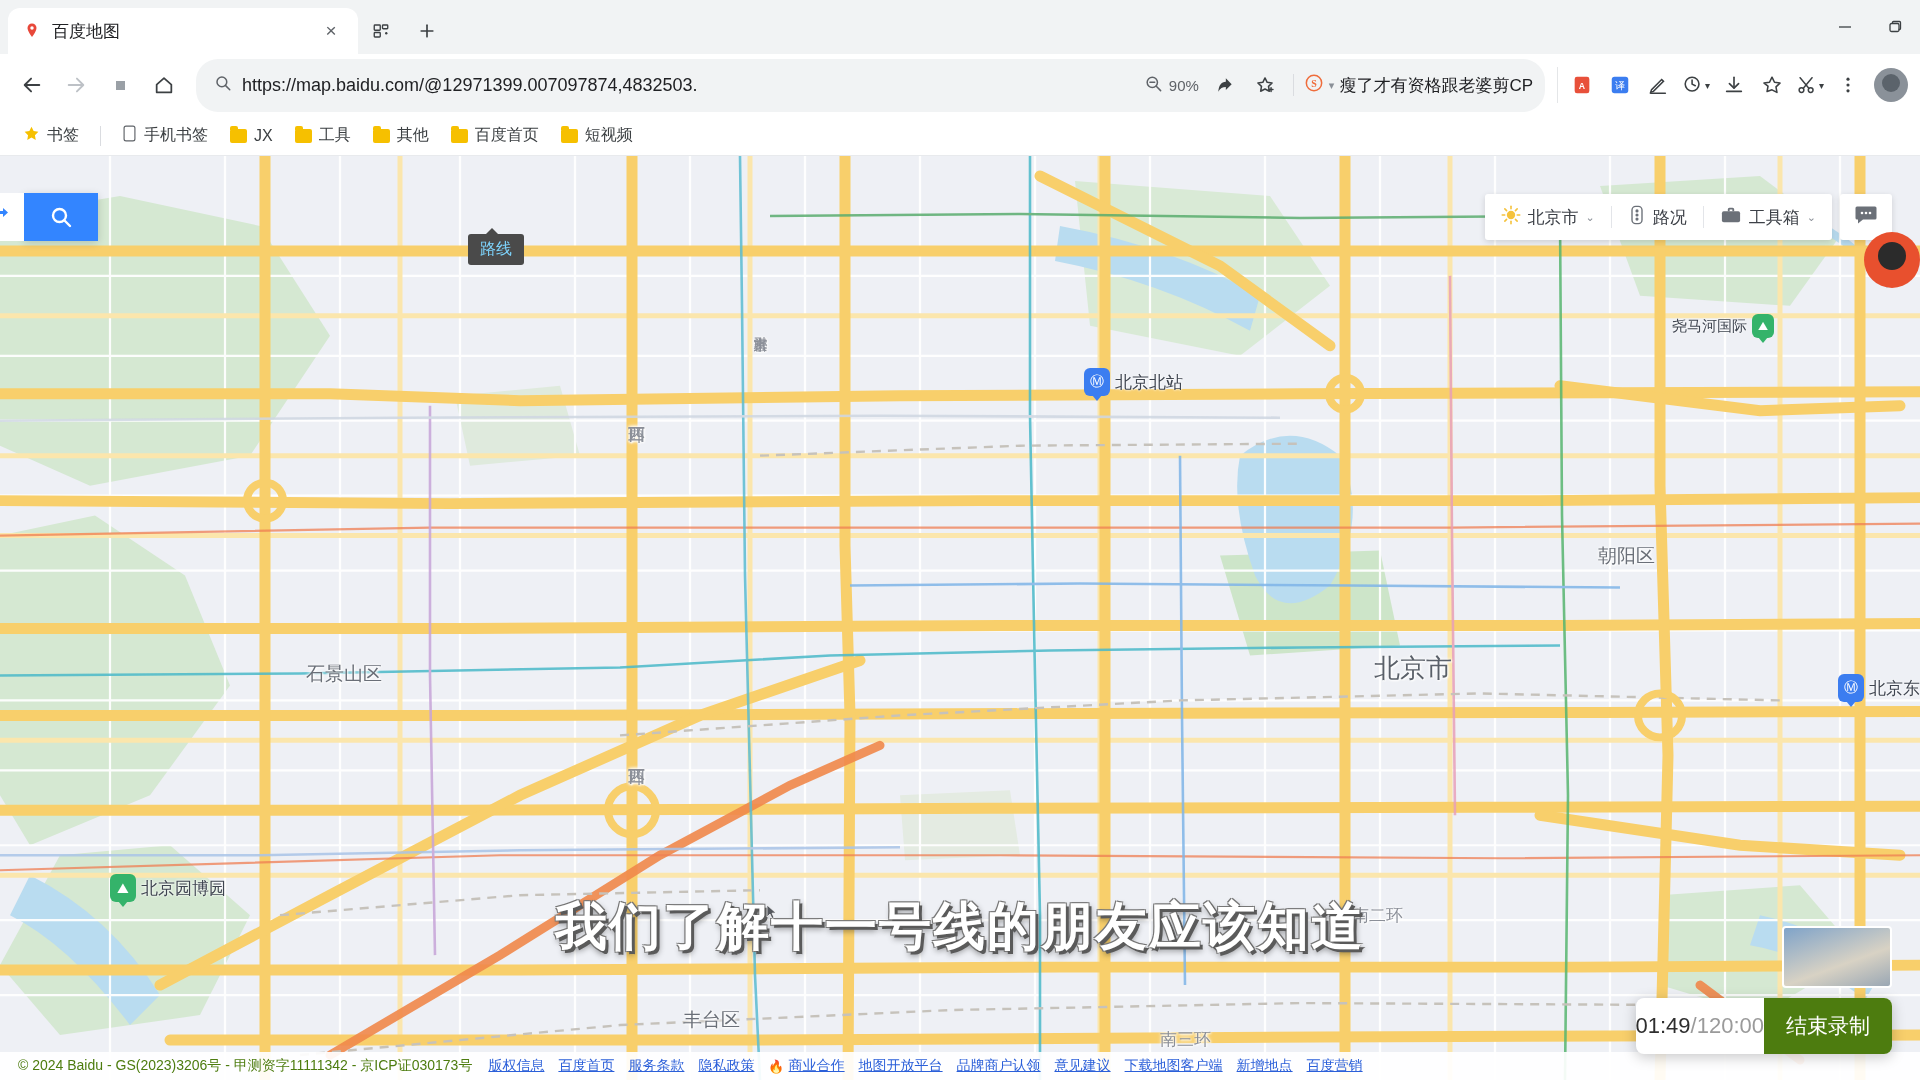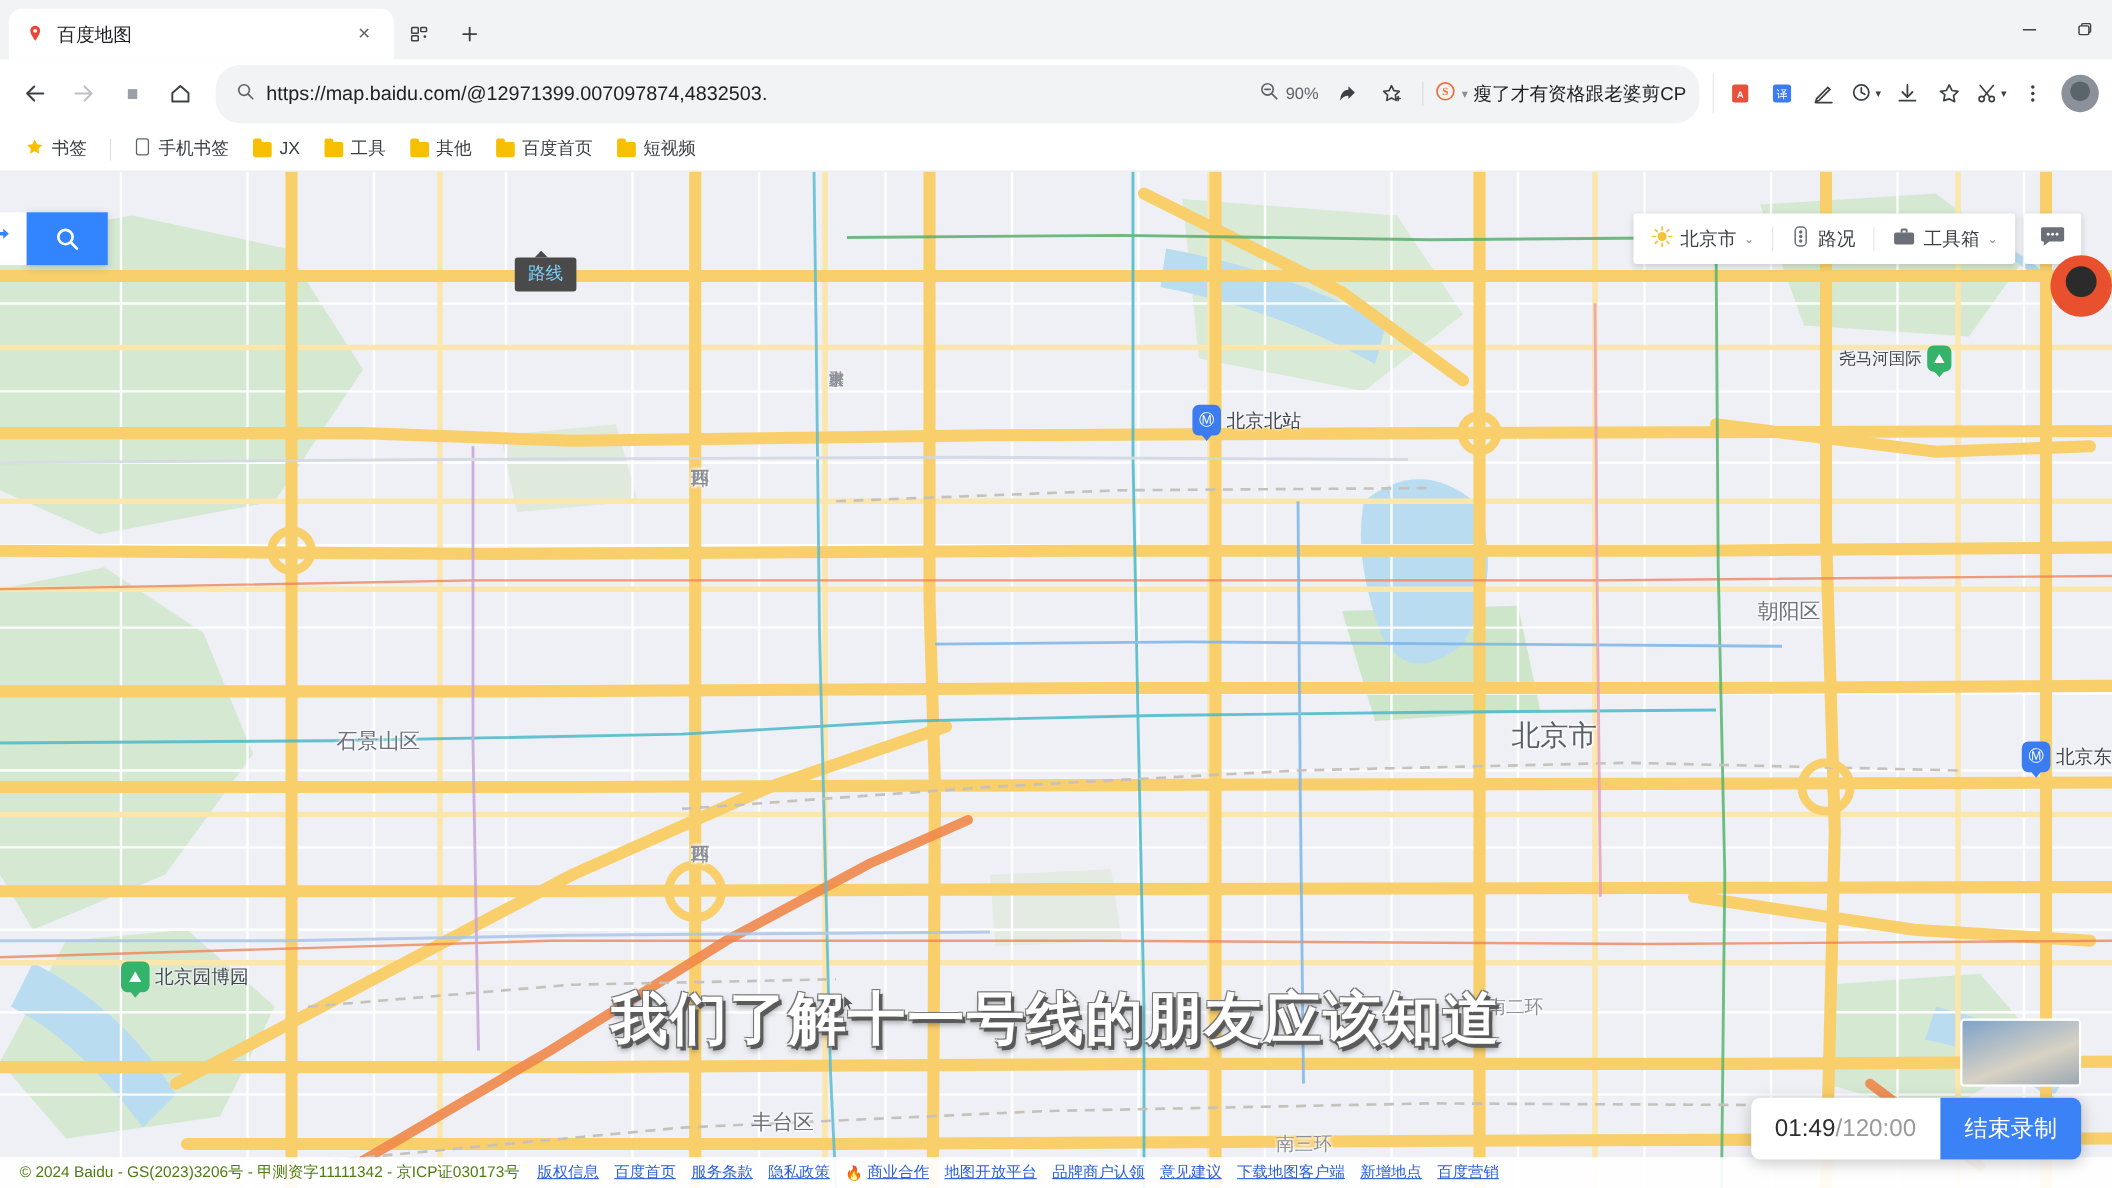--- a/index.html
+++ b/index.html
@@ -130,24 +130,24 @@
   .footer { position: absolute; left: 0; right: 0; bottom: 0; height: 28px; background: rgba(255,255,255,.92);
     display: flex; align-items: center; padding: 0 18px; gap: 16px; font-size: 14px; z-index: 24; }
   .copyright { color: #4d7c0f; white-space: nowrap; }
   .flinks { display: flex; align-items: center; gap: 14px; }
   .flink { color: #2b5fd9; text-decoration: underline; white-space: nowrap; }
   .fire { color: #ff5b1f; font-size: 13px; margin-right: -10px; }
 
   
   .recorder { position: absolute; right: 28px; bottom: 26px; height: 56px; background: #fff;
     border-radius: 8px; box-shadow: 0 3px 14px rgba(0,0,0,.22); display: flex; align-items: center;
-    padding-left: 22px; z-index: 30; }
+    z-index: 30; }
   .rec-time { font-size: 22px; color: #2e2e2e; white-space: nowrap; }
   .rec-total { color: #9a9a9a; }
-  .rec-stop { margin-left: 22px; height: 56px; padding: 0 22px; background: #3b82f6; color: #fff;
+  .rec-stop { height: 56px; padding: 0 22px; background: #4d7c0f; color: #fff;
     font-size: 21px; display: flex; align-items: center; border-radius: 0 8px 8px 0; white-space: nowrap; }
   .video-thumb { position: absolute; right: 28px; bottom: 92px; width: 110px; height: 62px;
     background: linear-gradient(160deg,#7fa3c9,#d8d2c4 60%,#9aa7b4); border: 2px solid #fff;
     border-radius: 4px; z-index: 29; }
 
   .cursor { position: absolute; left: 765px; top: 748px; width: 14px; height: 16px; z-index: 26; }
 </style>
 </head>
 <body>
 

